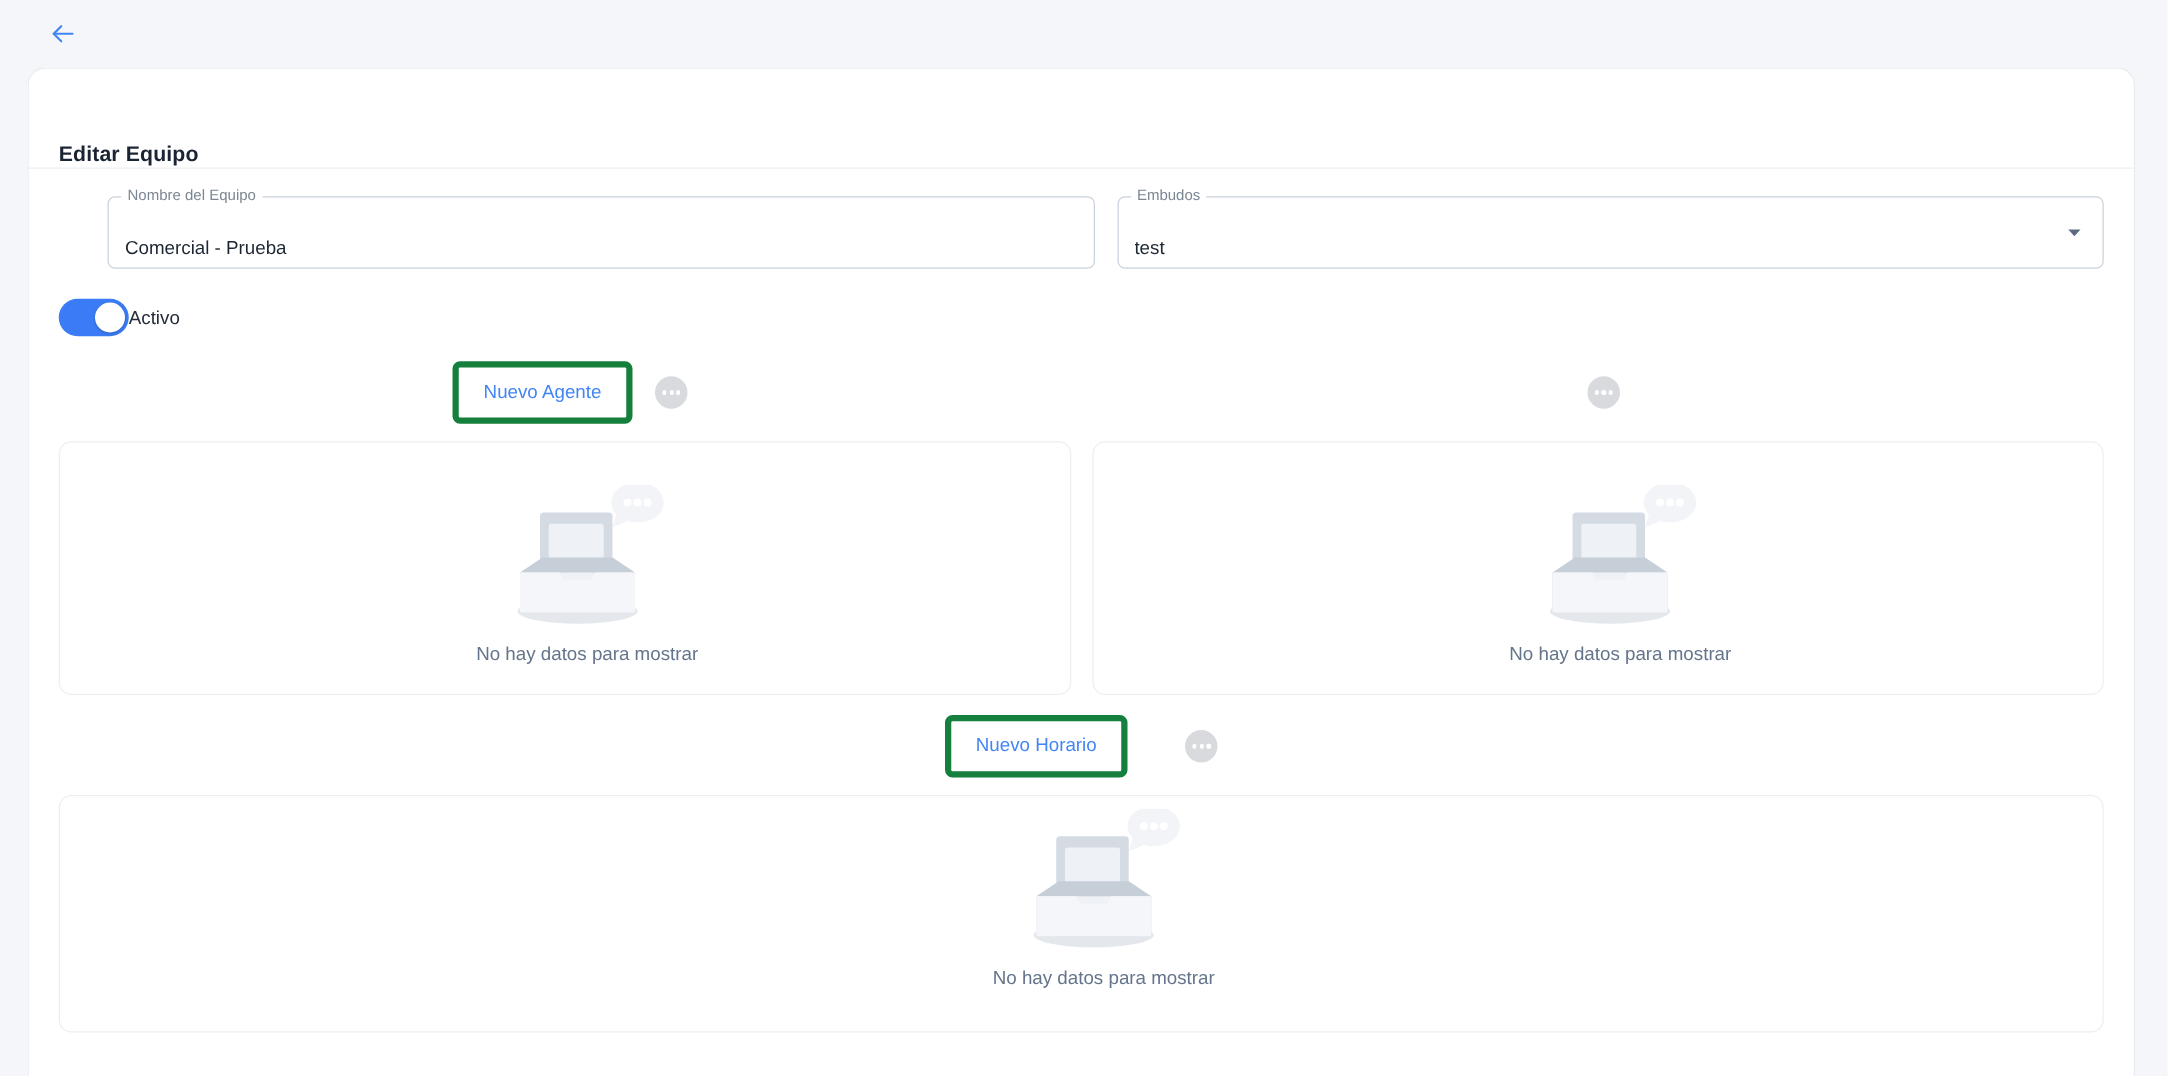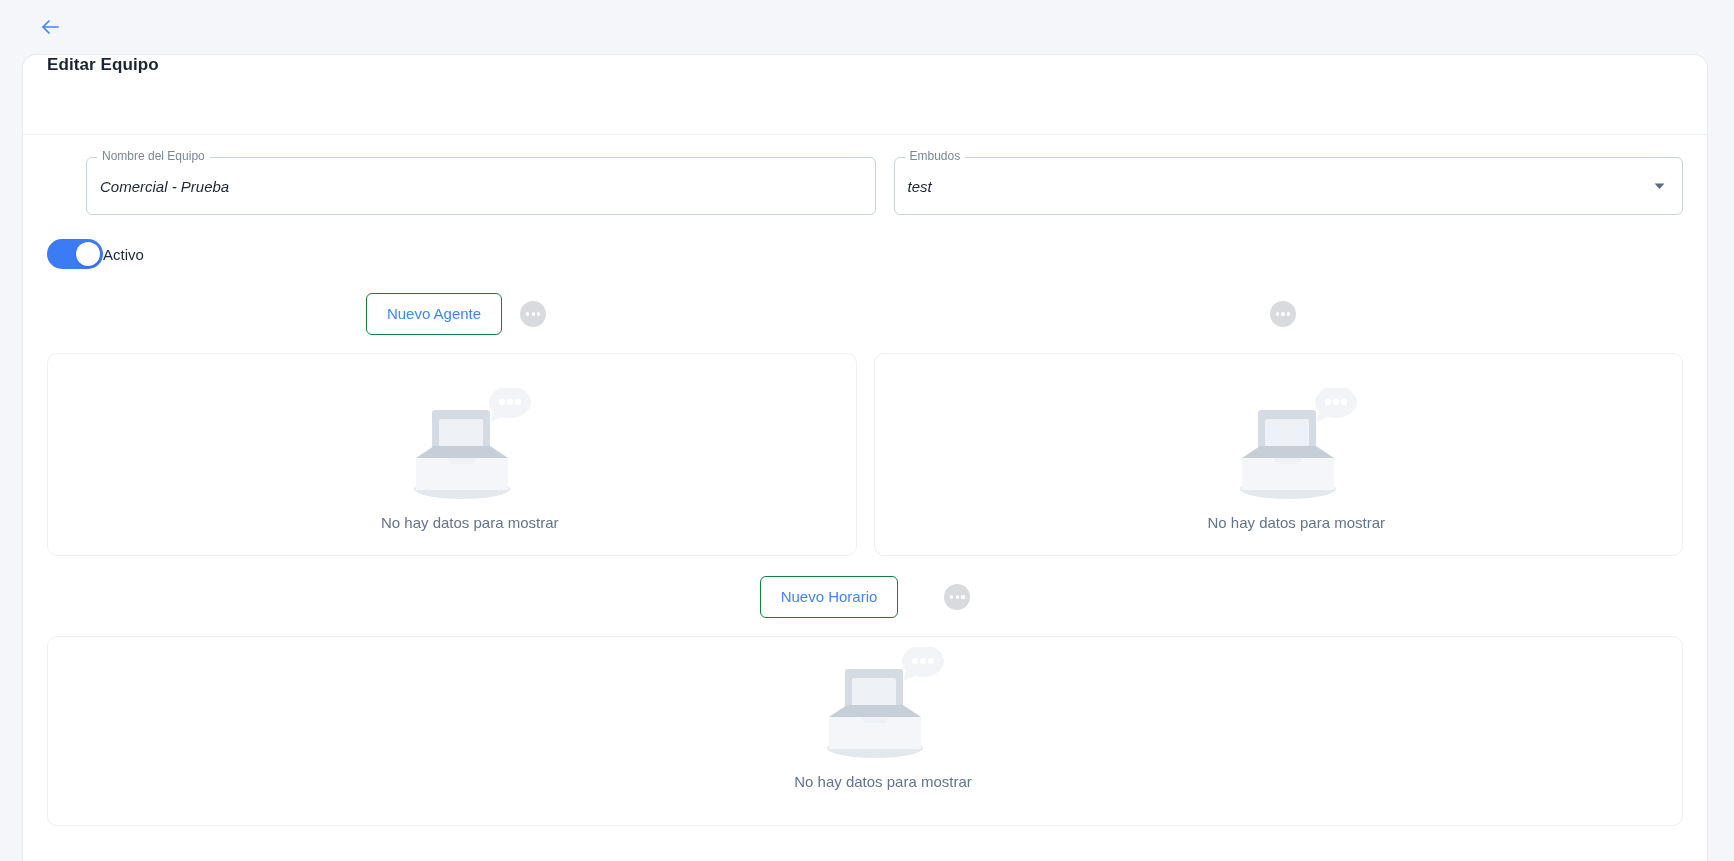--- a/index.html
+++ b/index.html
@@ -44,21 +44,21 @@
     border: 1px solid #e8ebef;
     border-bottom: none;
     border-radius: 14px 14px 0 0;
     height: 807px;
     overflow: hidden;
   }
 
   .card-header {
     height: 80px;
     display: flex;
-    align-items: flex-start;
+    align-items: flex-end;
     padding-left: 24px;
     border-bottom: 1px solid #eceff2;
   }
   .card-title {
     font-size: 17px;
     font-weight: bold;
     color: #1a2433;
     letter-spacing: .1px;
   }
 
@@ -91,32 +91,31 @@
     padding: 0 5px;
     background: #ffffff;
     font-size: 12px;
     color: #7b8794;
     line-height: 14px;
     white-space: nowrap;
   }
   .field-value {
     position: absolute;
     left: 14px;
-    top: 0;
+    top: 12px;
     height: 100%;
     width: calc(100% - 60px);
     display: flex;
     align-items: center;
     font-size: 15px;
     color: #1d2633;
     border: none;
     outline: none;
     background: transparent;
     font-family: "Liberation Sans", sans-serif;
-    font-style: italic;
   }
   .select-arrow {
     position: absolute;
     right: 14px;
     top: 50%;
     transform: translateY(-50%);
     width: 20px;
     height: 20px;
     display: flex;
     align-items: center;
@@ -162,21 +161,21 @@
     height: 42px;
   }
   .action-half {
     flex: 1 1 0;
     display: flex;
     align-items: center;
     justify-content: center;
   }
 
   .outline-btn {
-    border: 1px solid #15803d;
+    border: 5px solid #15803d;
     border-radius: 6px;
     background: #ffffff;
     color: #4285f4;
     font-size: 15px;
     font-family: "Liberation Sans", sans-serif;
     padding: 10px 20px;
     cursor: pointer;
     line-height: 20px;
     white-space: nowrap;
   }

